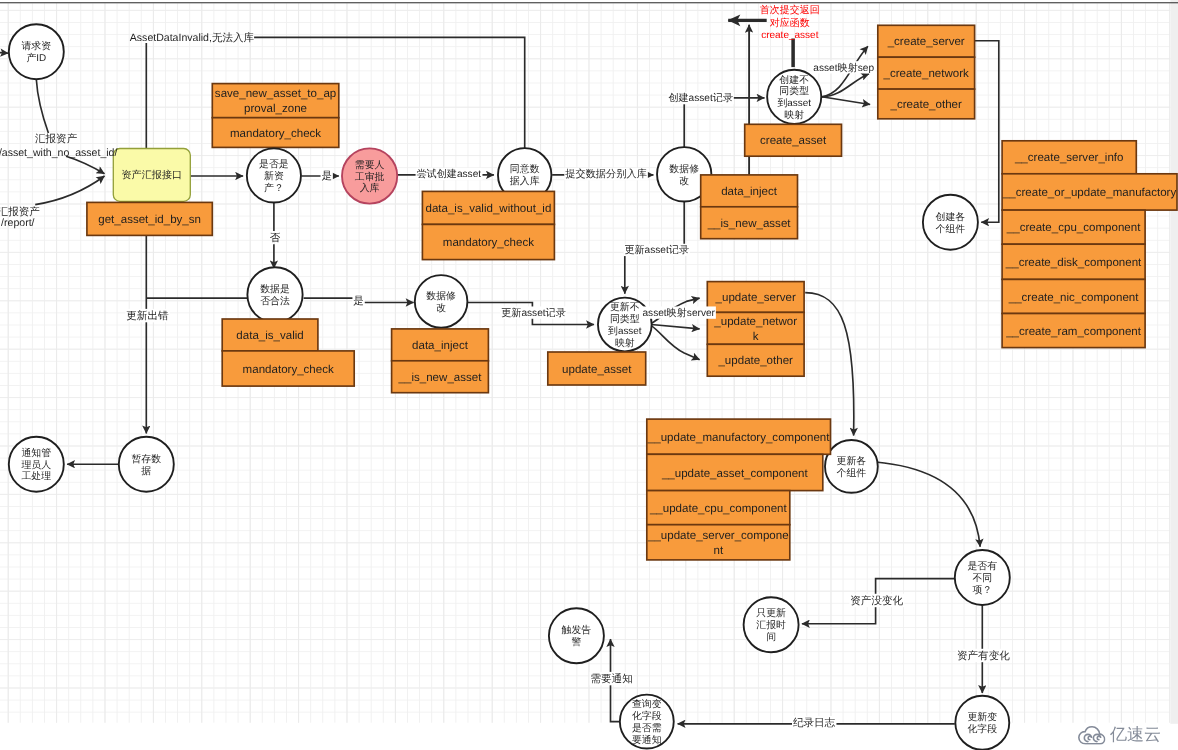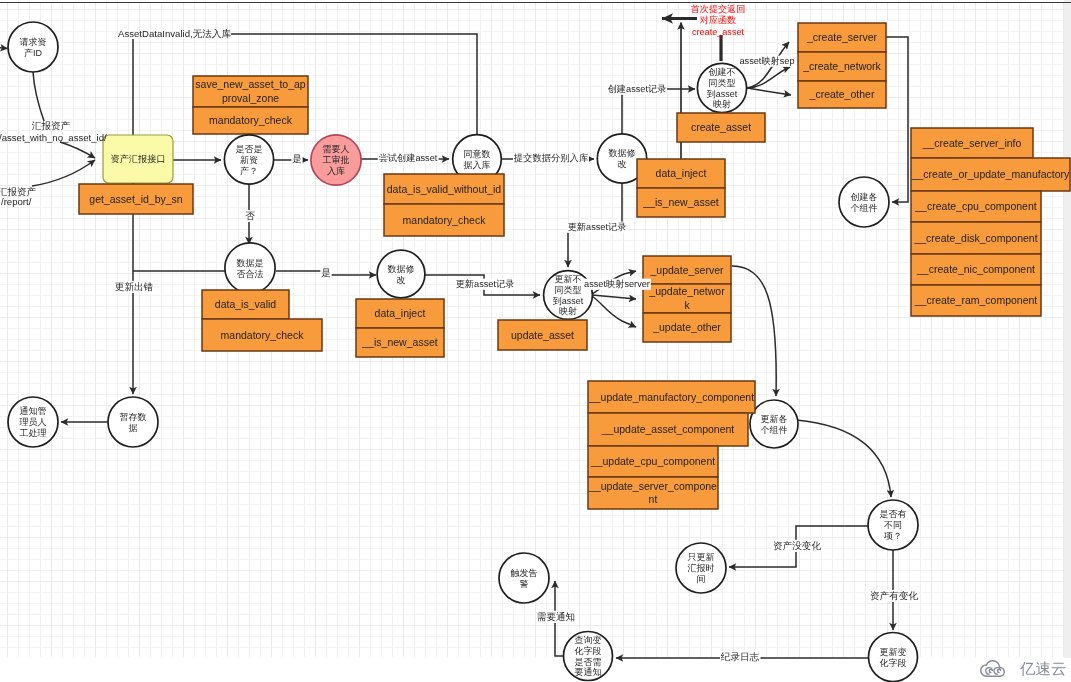--- a/index.html
+++ b/index.html
@@ -16,21 +16,21 @@
       linear-gradient(to bottom, #ededed 1px, transparent 1px),
       linear-gradient(to right, #f0f0f0 1px, transparent 1px),
       linear-gradient(to bottom, #f2f2f2 1px, transparent 1px);
     background-size: 44px 44px, 44px 44px, 11px 11px, 11px 11px;
     background-position: 7px 6px, 7px 6px, 7px 6px, 7px 6px;
   }
   svg.diagram{position:absolute;left:0;top:0;overflow:visible;}
   .wm{position:absolute;left:980px;top:660px;display:flex;align-items:center;gap:4px;
       color:#858c99;}
   .wm-text{font-size:15.5px;letter-spacing:0px;line-height:1;
-      font-family:"Liberation Sans","DejaVu Sans",sans-serif;margin-left:11px;}
+      font-family:"Liberation Sans","DejaVu Sans",sans-serif;}
 </style>
 </head>
 <body>
 
 <div id="canvas">
   <div id="pagearea"></div>
   <div id="sidegray"></div>
   <div id="grid"></div>
   <div id="topline"></div>
   <svg class="diagram" id="svgroot" width="1071" height="682" viewBox="0 0 1071 682">

